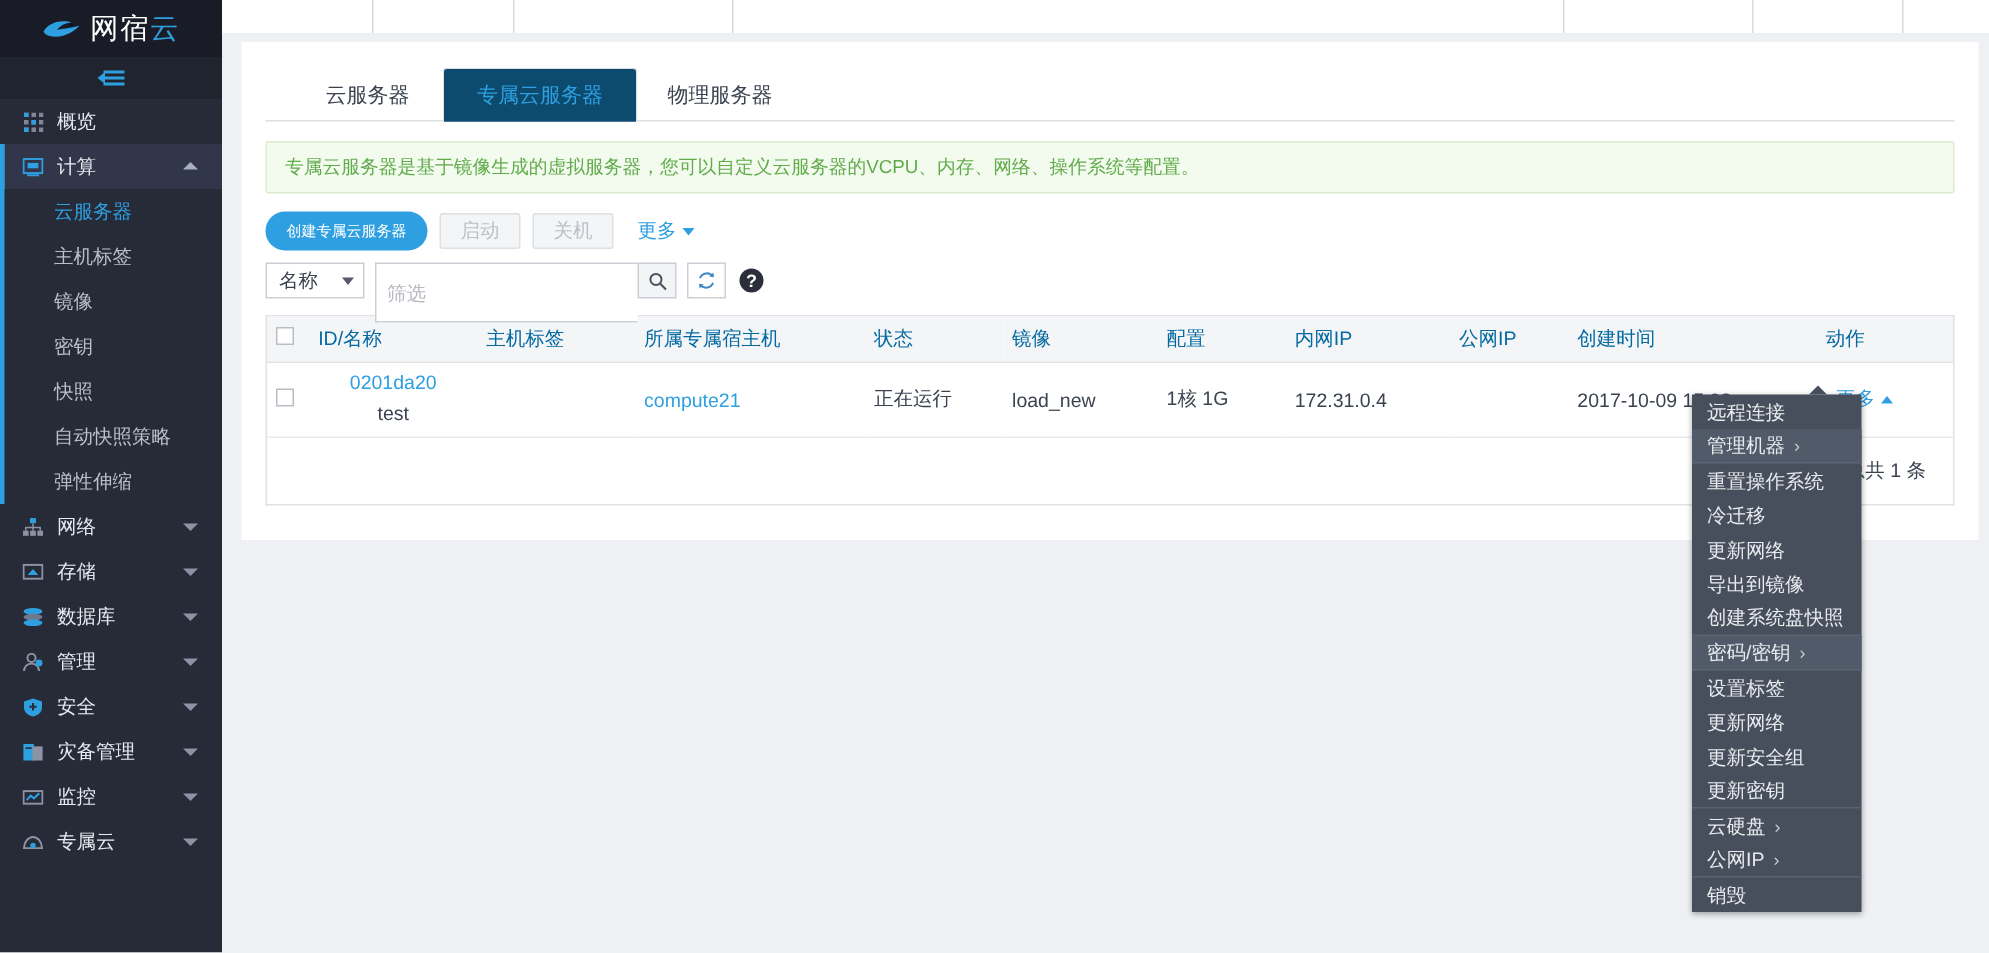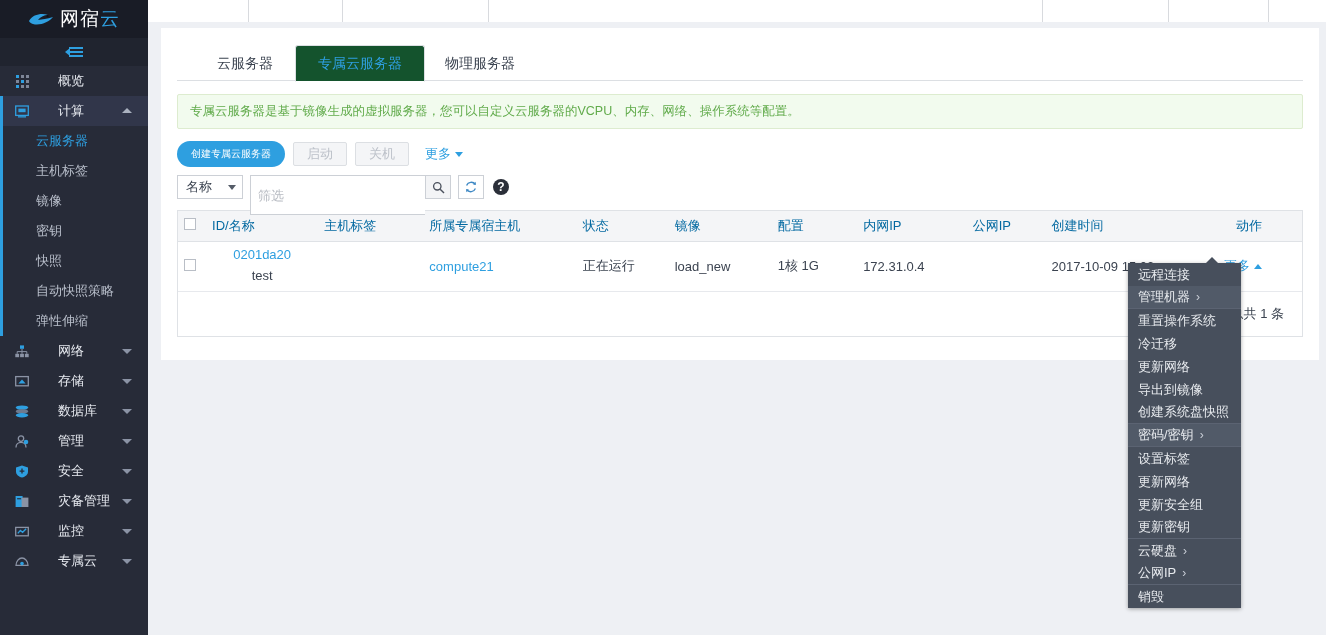--- a/index.html
+++ b/index.html
@@ -56,21 +56,21 @@
     width: 0; height: 0;
     border-top: 4px solid transparent; border-bottom: 4px solid transparent;
     border-right: 5px solid #2e9fe0;
   }
 
   .nav-group { position: relative; }
   .nav-item {
     position: relative;
     height: 30px; display: flex; align-items: center;
     padding-left: 14px; color: #c3c8d2; font-size: 13px;
-    cursor: pointer; white-space: nowrap; gap: 20px;
+    cursor: pointer; white-space: nowrap;
   }
   .nav-item .ico {
     width: 16px; height: 16px; margin-right: 8px;
     display: inline-flex; align-items: center; justify-content: center;
     flex: 0 0 16px;
   }
   .nav-item.section { color: #e6e9ef; }
   .nav-item.active-section { background: #31364a; }
   .nav-item.active-section::before {
     content: ""; position: absolute; left: 0; top: 0; bottom: 0;
@@ -105,21 +105,21 @@
     border-bottom: 1px solid #dcdfe3;
   }
   .tab {
     position: absolute; top: 0; height: 37px;
     display: flex; align-items: center; justify-content: center;
     font-size: 14px; color: #3b4350; cursor: pointer;
     padding: 0 22px; white-space: nowrap;
   }
   .tab.selected {
     color: #2e9fe0;
-    background: #14532d;
+    background: #0c4a6e;
     border: 1px solid #dcdfe3;
     border-bottom: 1px solid #ffffff;
     border-radius: 3px 3px 0 0;
     font-family: Liberation Mono, monospace;
   }
 
   .notice {
     margin: 13px 16px 0 16px;
     background: #f2fbee; border: 1px solid #ddeccf;
     color: #61ab4b; font-size: 12.5px;
@@ -523,21 +523,21 @@
             </th>
           <th style="padding-left: 10px;">ID/名称</th>
               <th>主机标签</th>
               <th>所属专属宿主机</th>
               <th>状态</th>
               <th>镜像</th>
               <th>配置</th>
               <th>内网IP</th>
               <th>公网IP</th>
               <th>创建时间</th>
-              <th style="text-align: right; padding-right: 40px;">动作</th>
+              <th style="text-align: center; padding-right: 40px;">动作</th>
             </tr>
         </thead>
         <tbody id="tbody-root">
             <tr>
               <td><span class="cb"></span></td>
               <td style="padding-left:10px">
                 <div class="id-stack">
                   <div class="link">0201da20</div>
                   <div>test</div>
                 </div>

